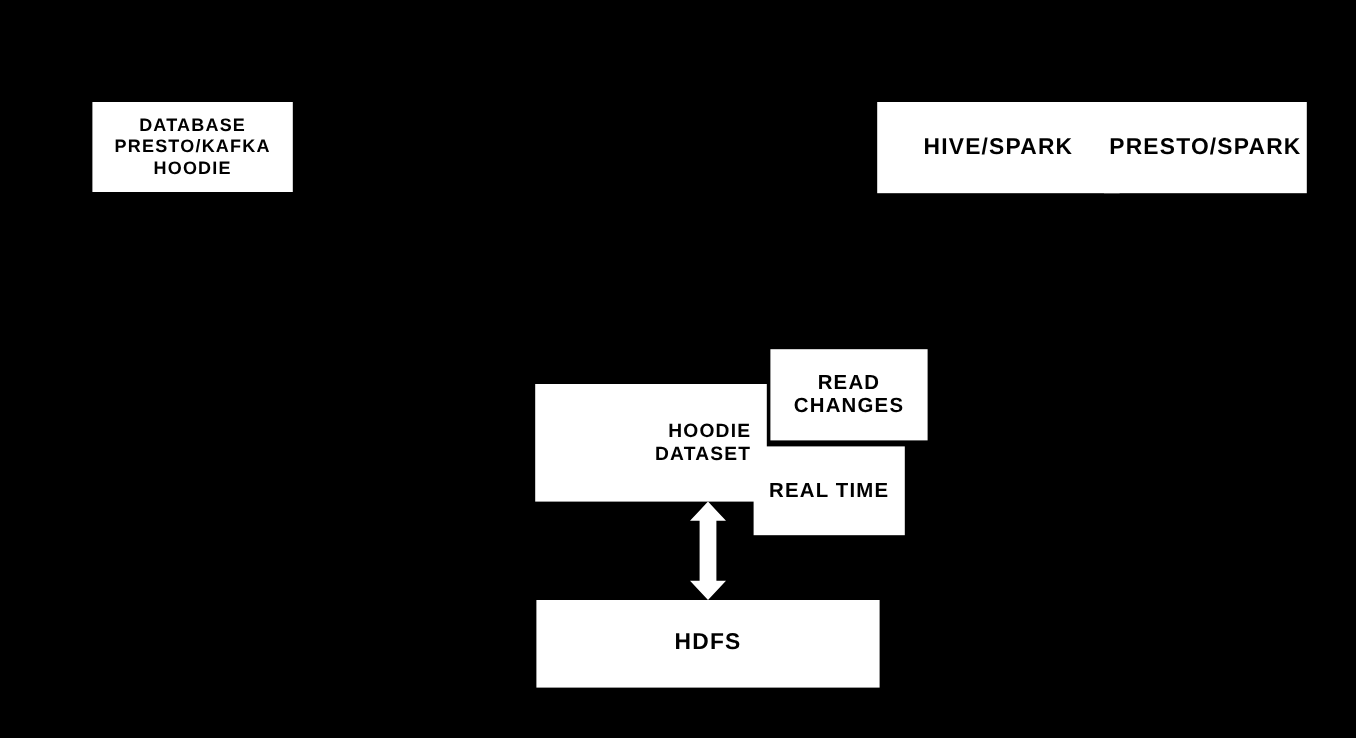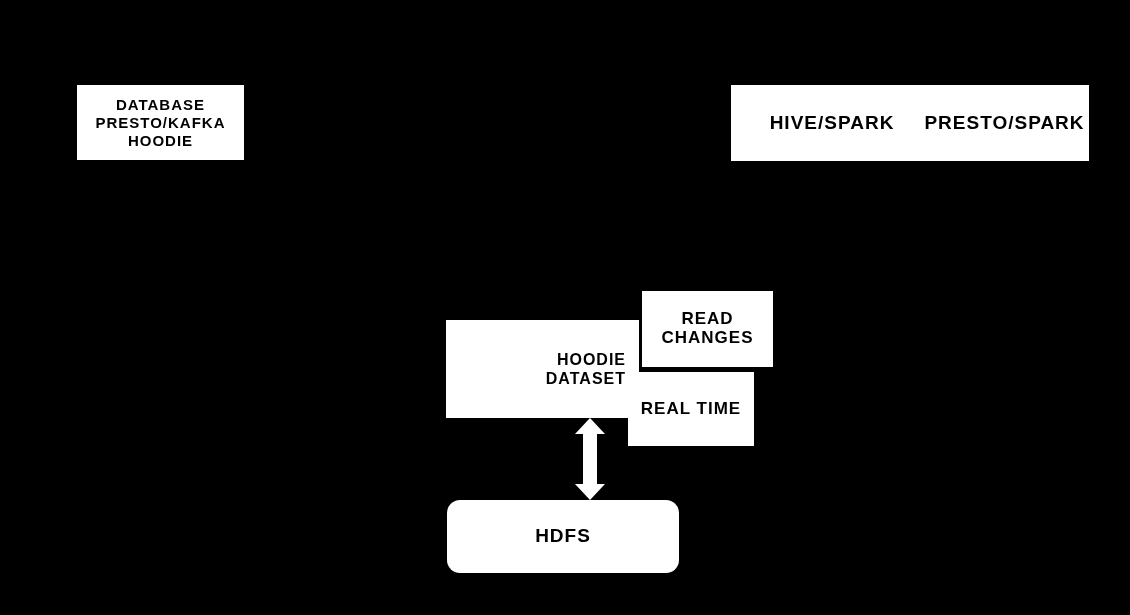--- a/index.html
+++ b/index.html
@@ -36,21 +36,21 @@
   .db-box      { left: 77px;  top: 85px;  width: 167px; height: 75px; font-size: 15px; }
   .other-box   { left: 280px; top: 85px;  width: 168px; height: 76px; font-size: 16px; }
   .hive-box    { left: 731px; top: 85px;  width: 202px; height: 76px; font-size: 19px; }
   .presto-box  { left: 920px; top: 85px;  width: 169px; height: 76px; font-size: 19px; }
 
   .hoodie-box  { left: 446px; top: 320px; width: 193px; height: 98px; font-size: 16px;
                  align-items: flex-end; padding-right: 13px; box-sizing: border-box;
                  text-align: right; }
   .read-box    { left: 642px; top: 291px; width: 131px; height: 76px; font-size: 17px; line-height: 1.1; }
   .real-box    { left: 628px; top: 372px; width: 126px; height: 74px; font-size: 17px; }
-  .hdfs-box    { left: 447px; top: 500px; width: 232px; height: 73px; font-size: 19px; border-radius: 13px; }
+  .hdfs-box    { left: 447px; top: 500px; width: 286px; height: 73px; font-size: 19px; }
 
   .arrow-wrap {
     position: absolute;
     left: 575px;
     top: 418px;
     width: 30px;
     height: 82px;
   }
   .arrow-wrap svg { display: block; }
 </style>

